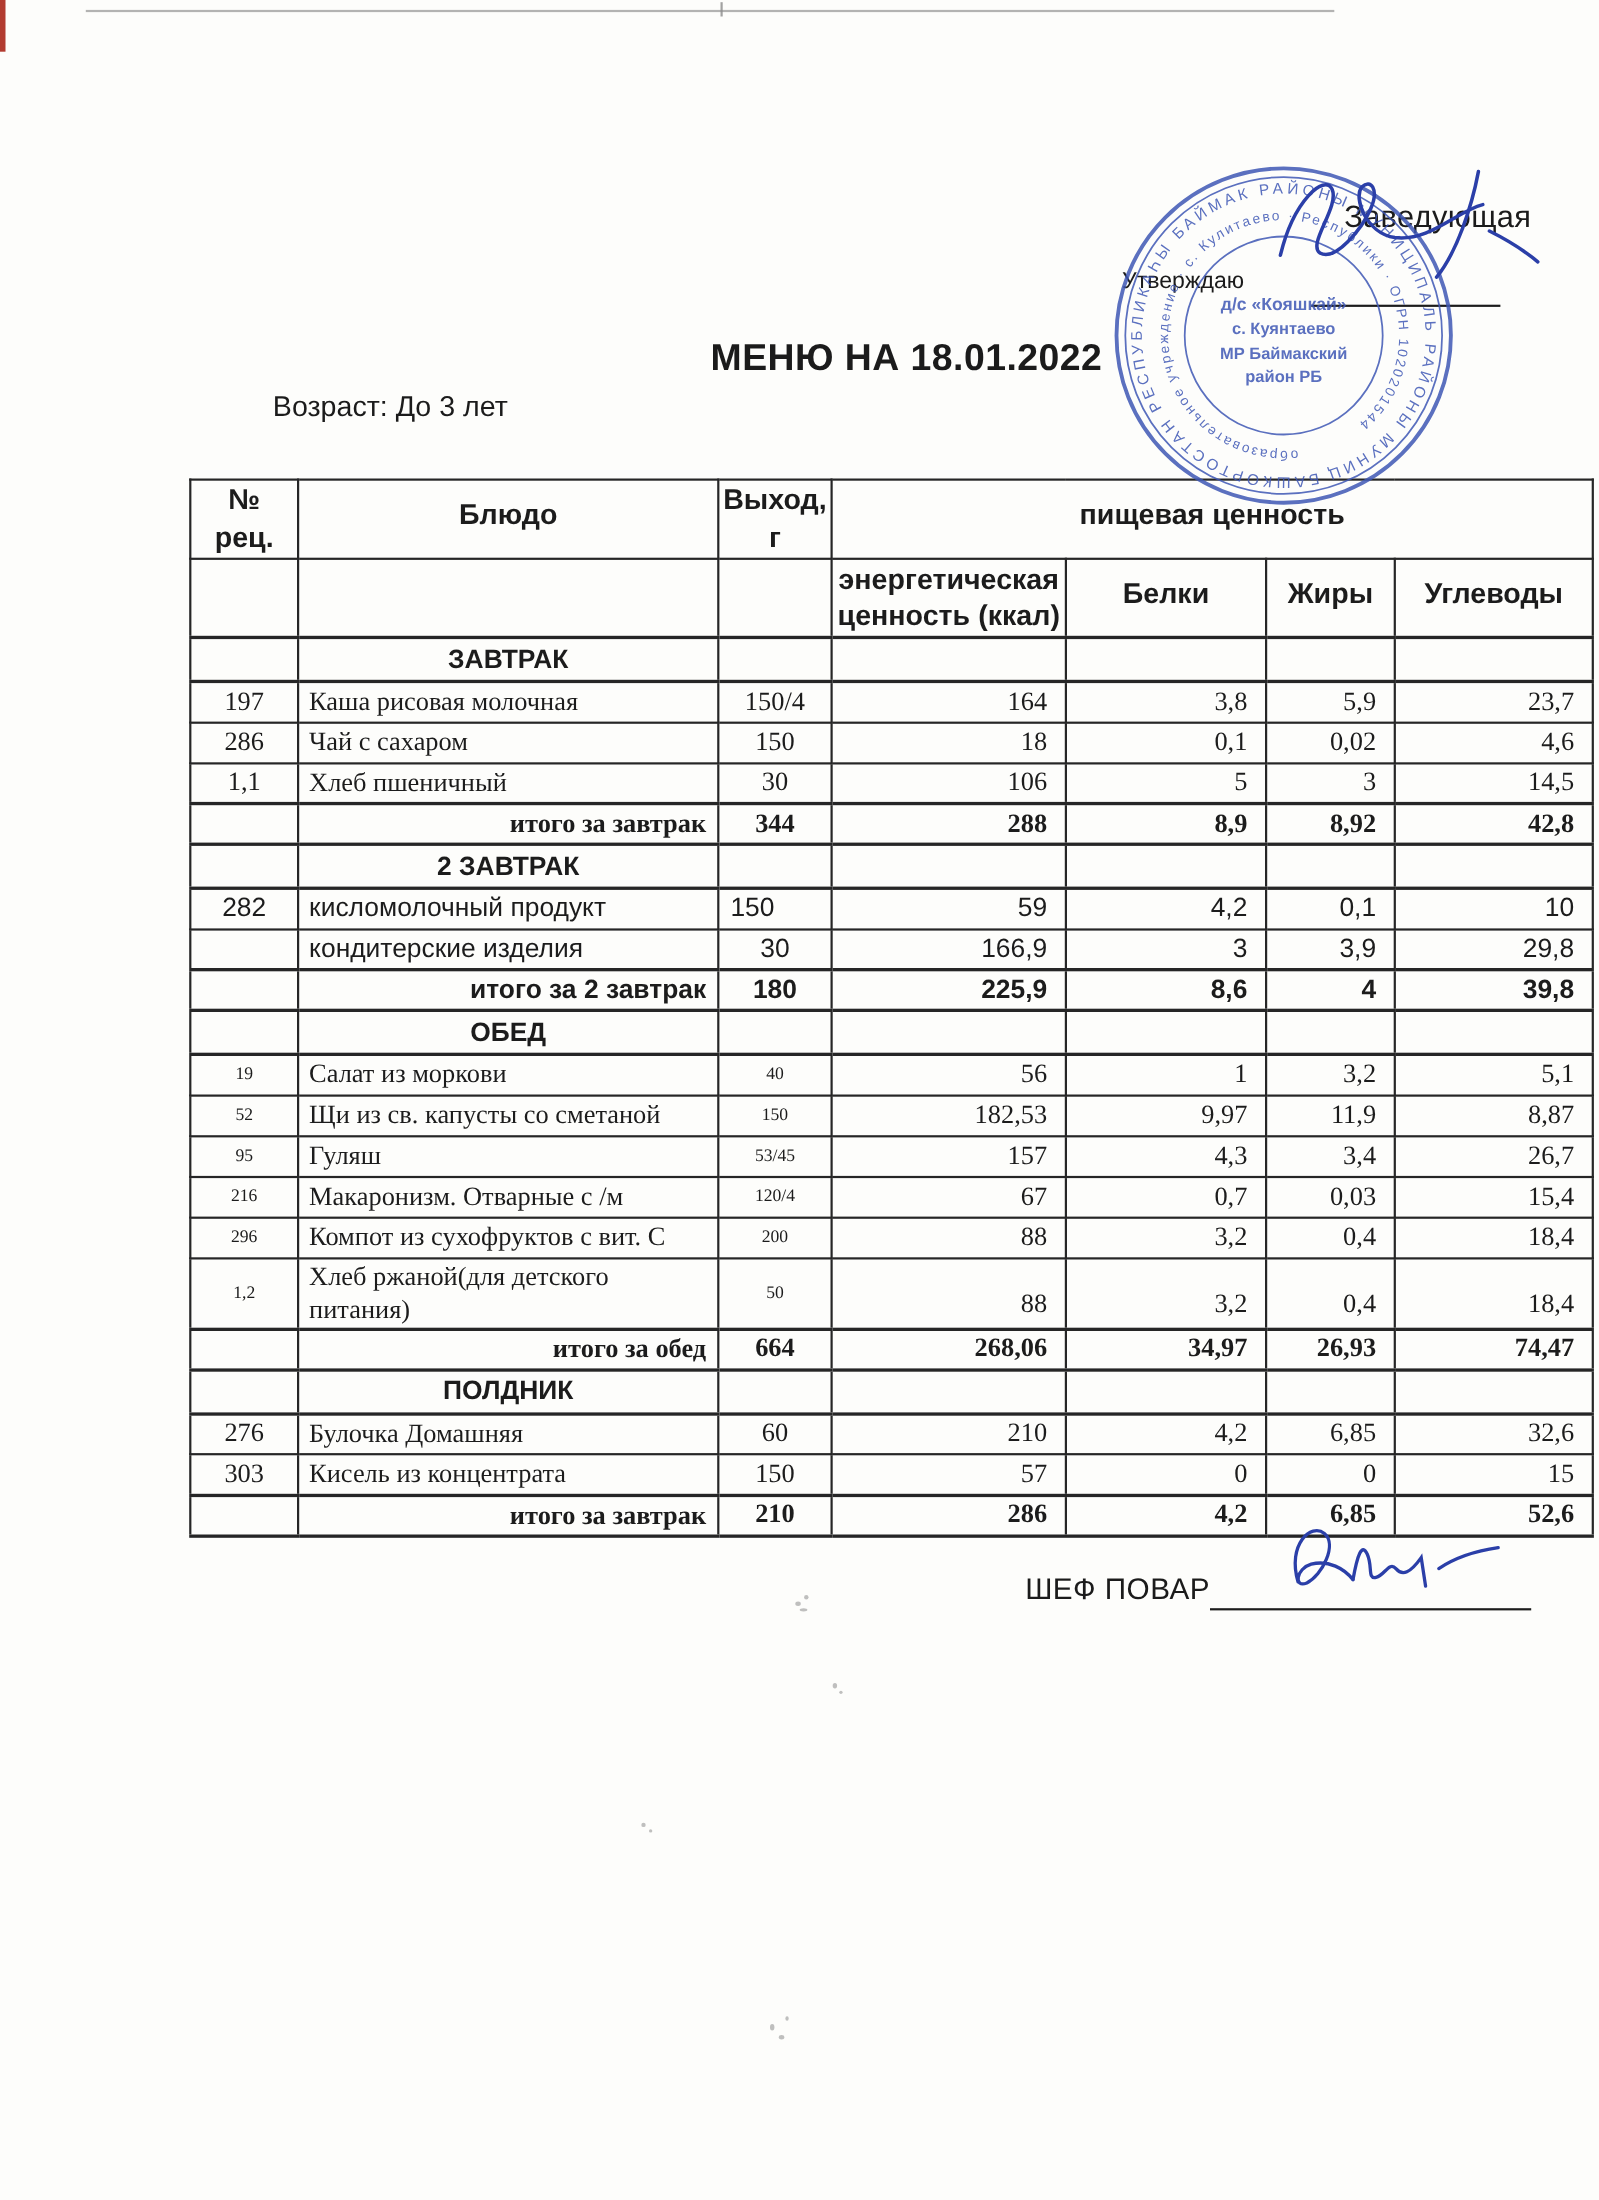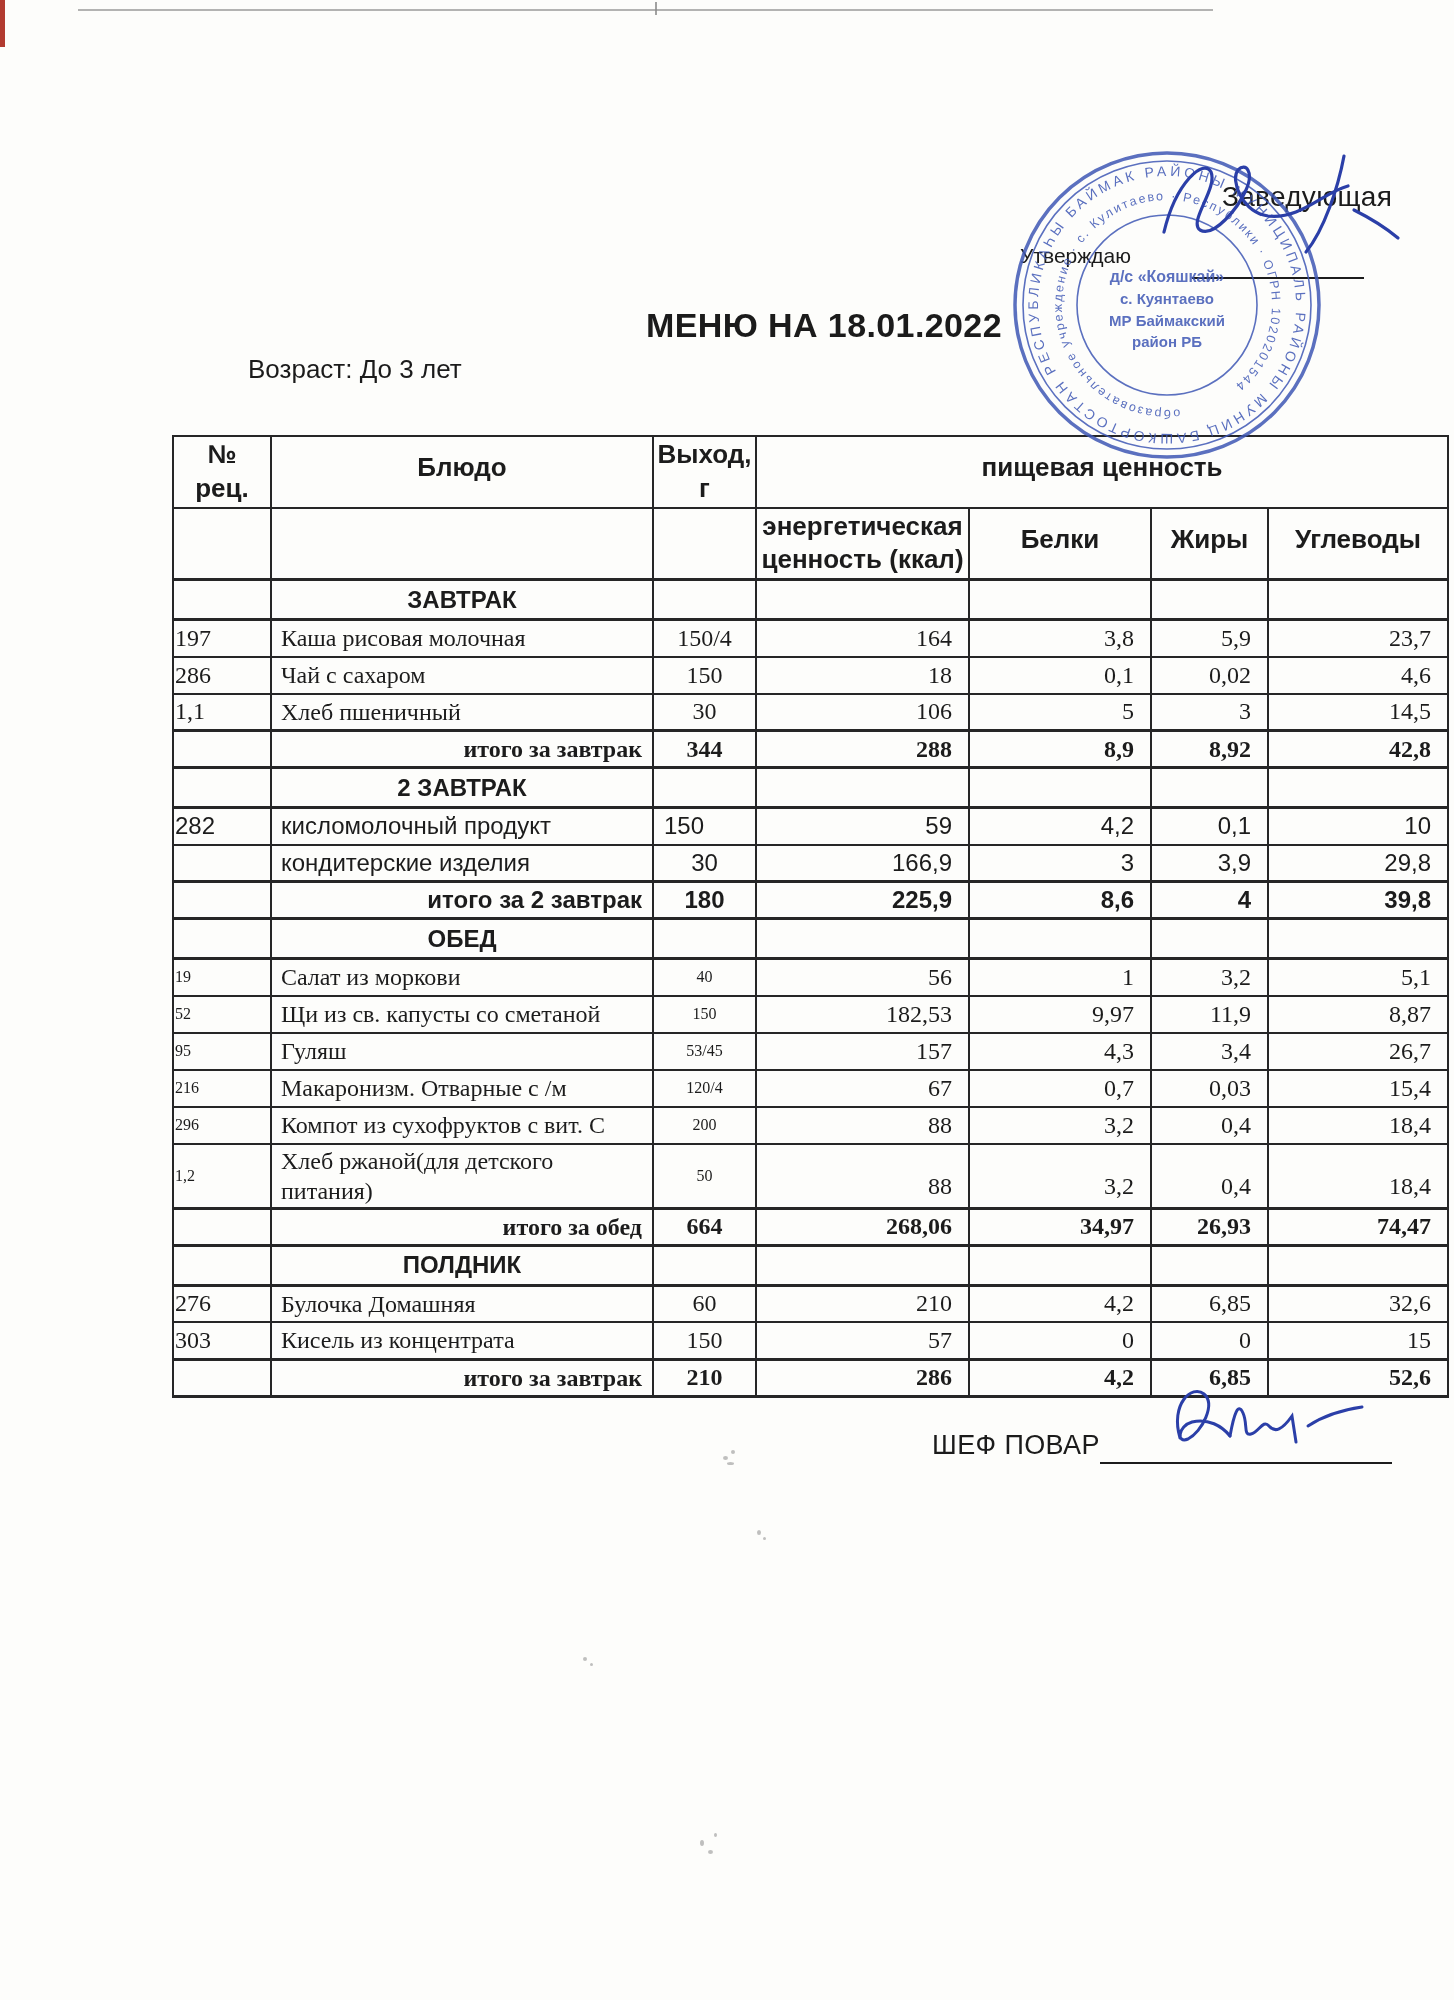--- a/index.html
+++ b/index.html
@@ -46,21 +46,21 @@
   .r-h{height:65px;}
   .v-bot{vertical-align:bottom;padding-bottom:8px;}
   .menu td{font-size:24px;vertical-align:middle;}
   .r-sec{height:40px;}
   .r-data{height:37px;}
   .r-tot{height:37px;}
   .r-tall{height:48px;}
   .r-sec td{border-top-width:3px;border-bottom-width:3px;}
   thead tr:last-child th{border-bottom-width:3px;}
   .c-sec{text-align:center;font-weight:700;font-size:25px;}
-  .c-num{text-align:left;}
+  .c-num{text-align:center;}
   .c-dish{text-align:left;padding-left:9px;line-height:1.25;}
   .c-wrap{padding-right:81px;}
   .c-out{text-align:center;}
   .out-left{text-align:left;padding-left:10px;}
   .c-kcal,.c-prot,.c-fat,.c-carb{text-align:right;padding-right:16px;}
   .r-small .c-num,.r-small .c-out{font-size:16px;}
   .r-tall .c-kcal,.r-tall .c-prot,.r-tall .c-fat,.r-tall .c-carb{vertical-align:bottom;padding-bottom:7px;}
   .r-tot td{font-weight:700;border-top-width:3px;border-bottom-width:3px;}
   .r-tot .c-dish{text-align:right;padding-right:10px;}
 </style>

